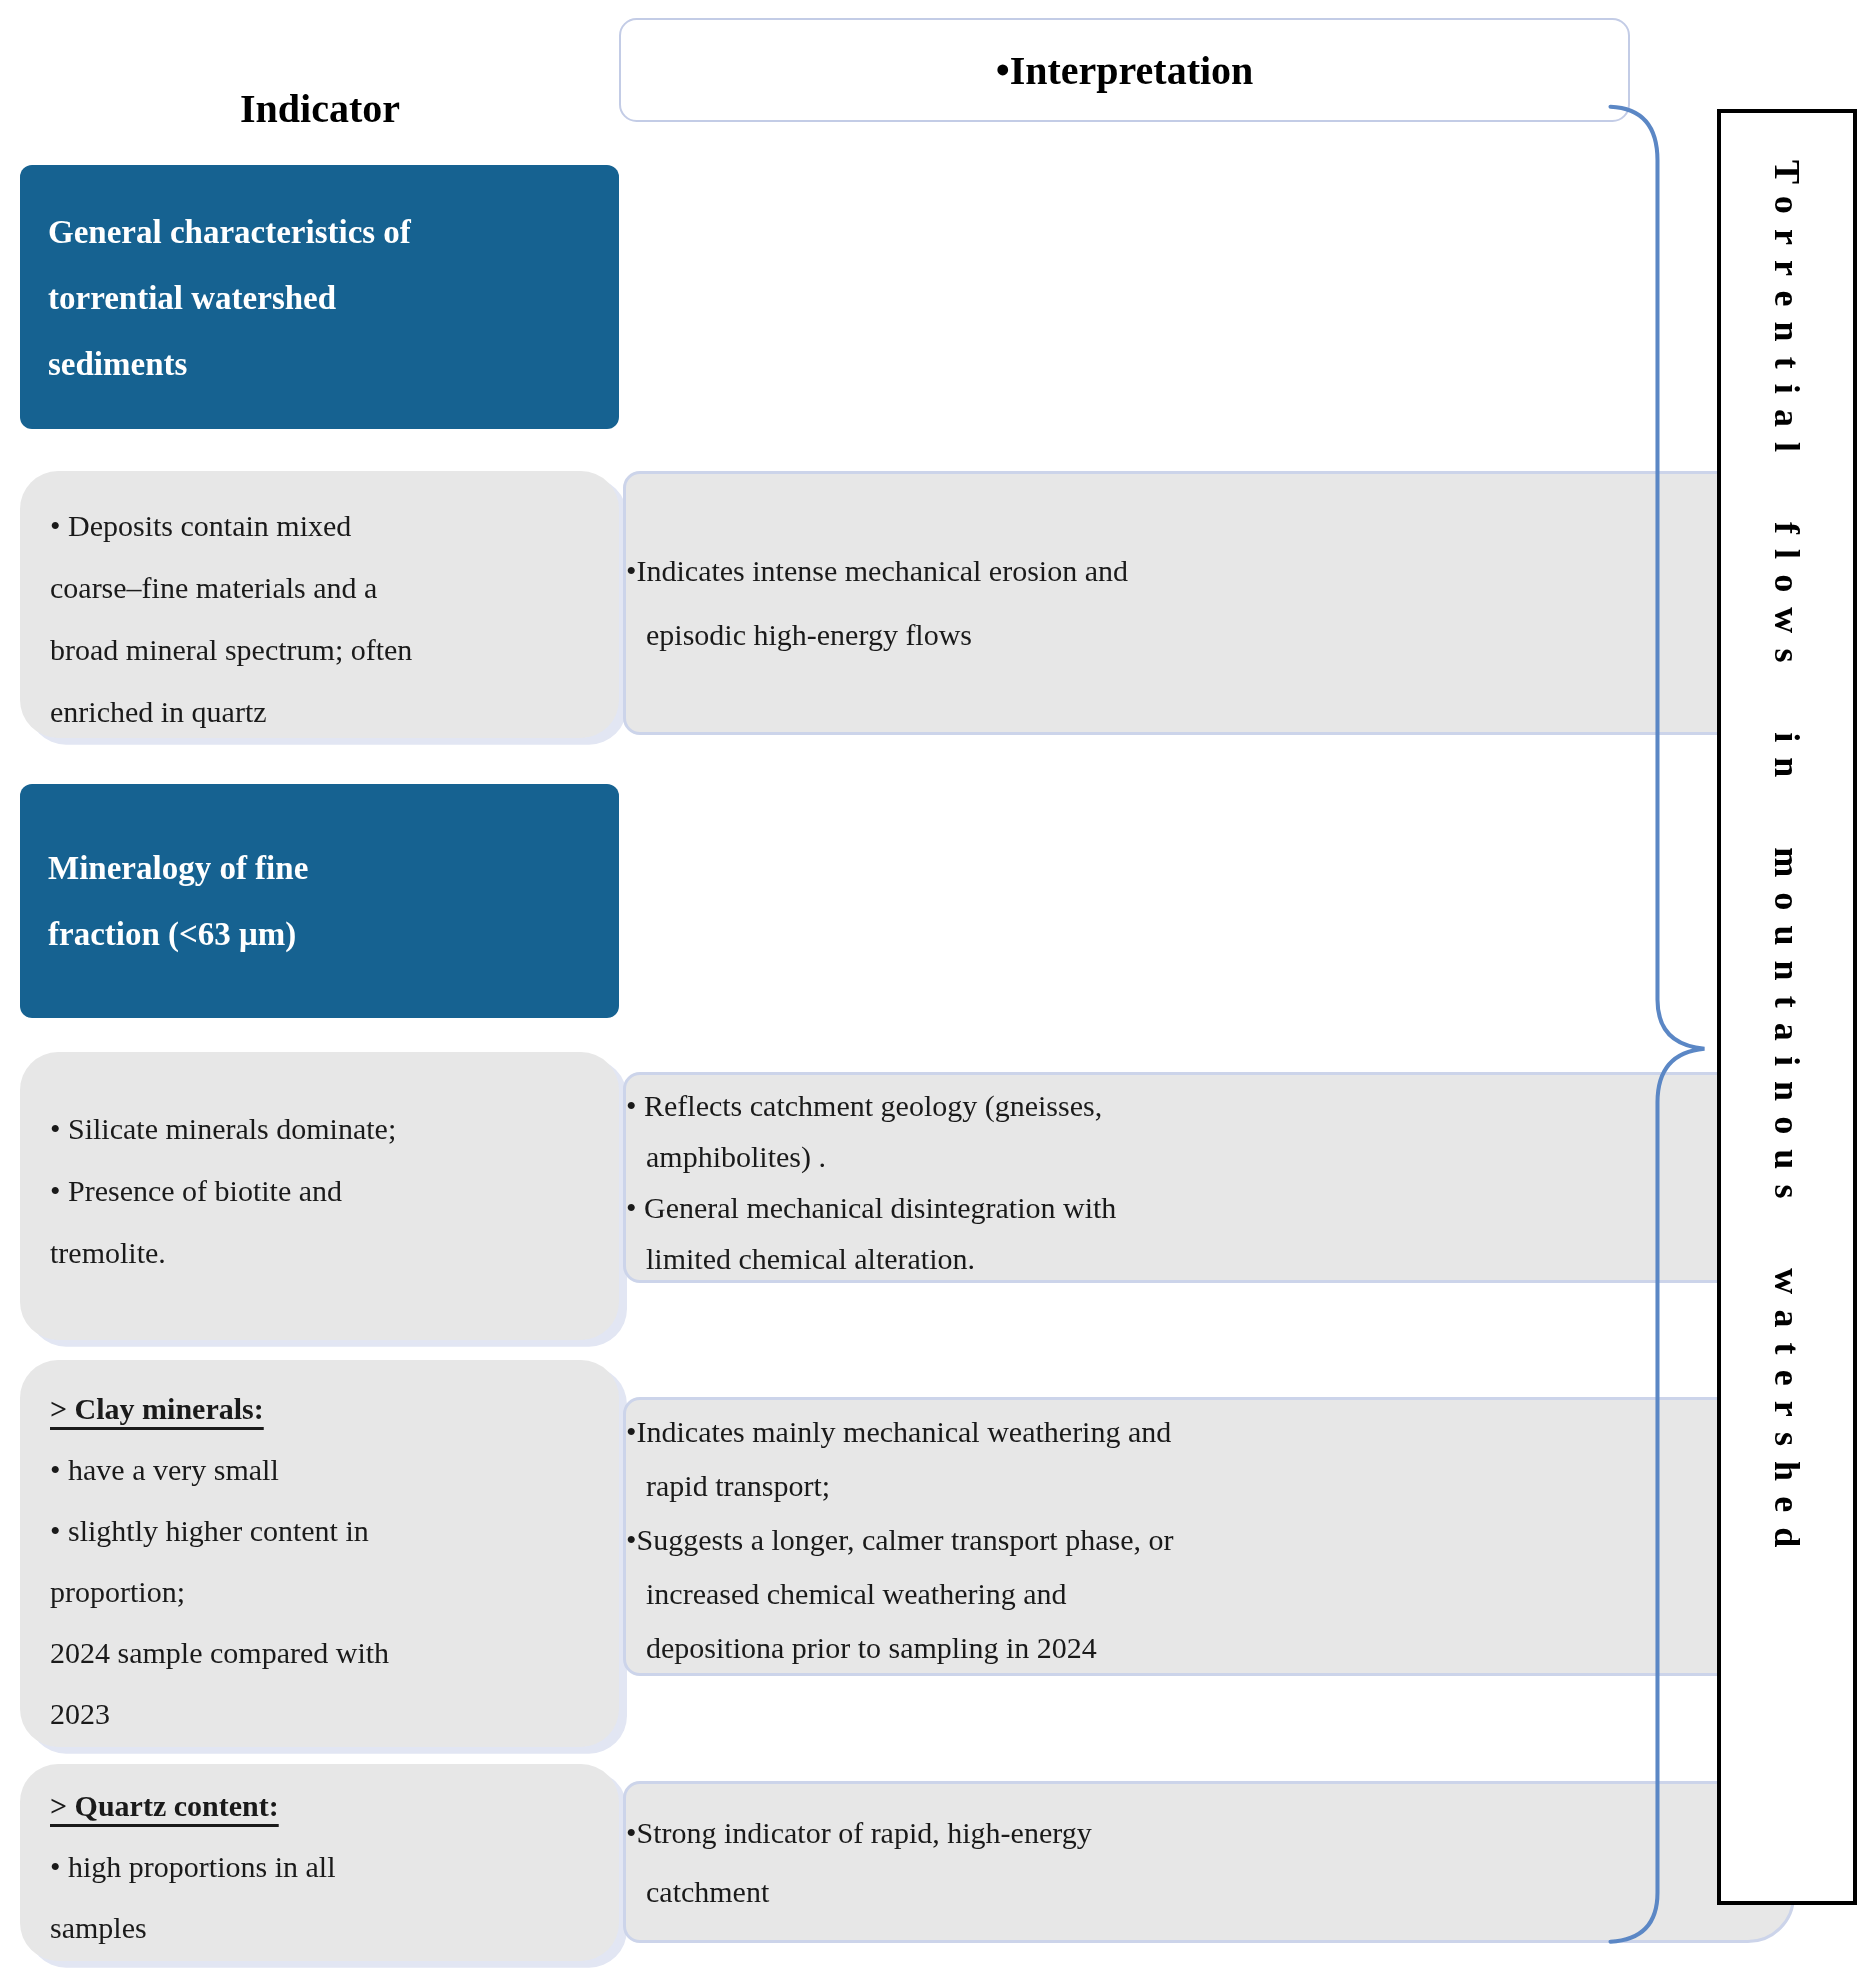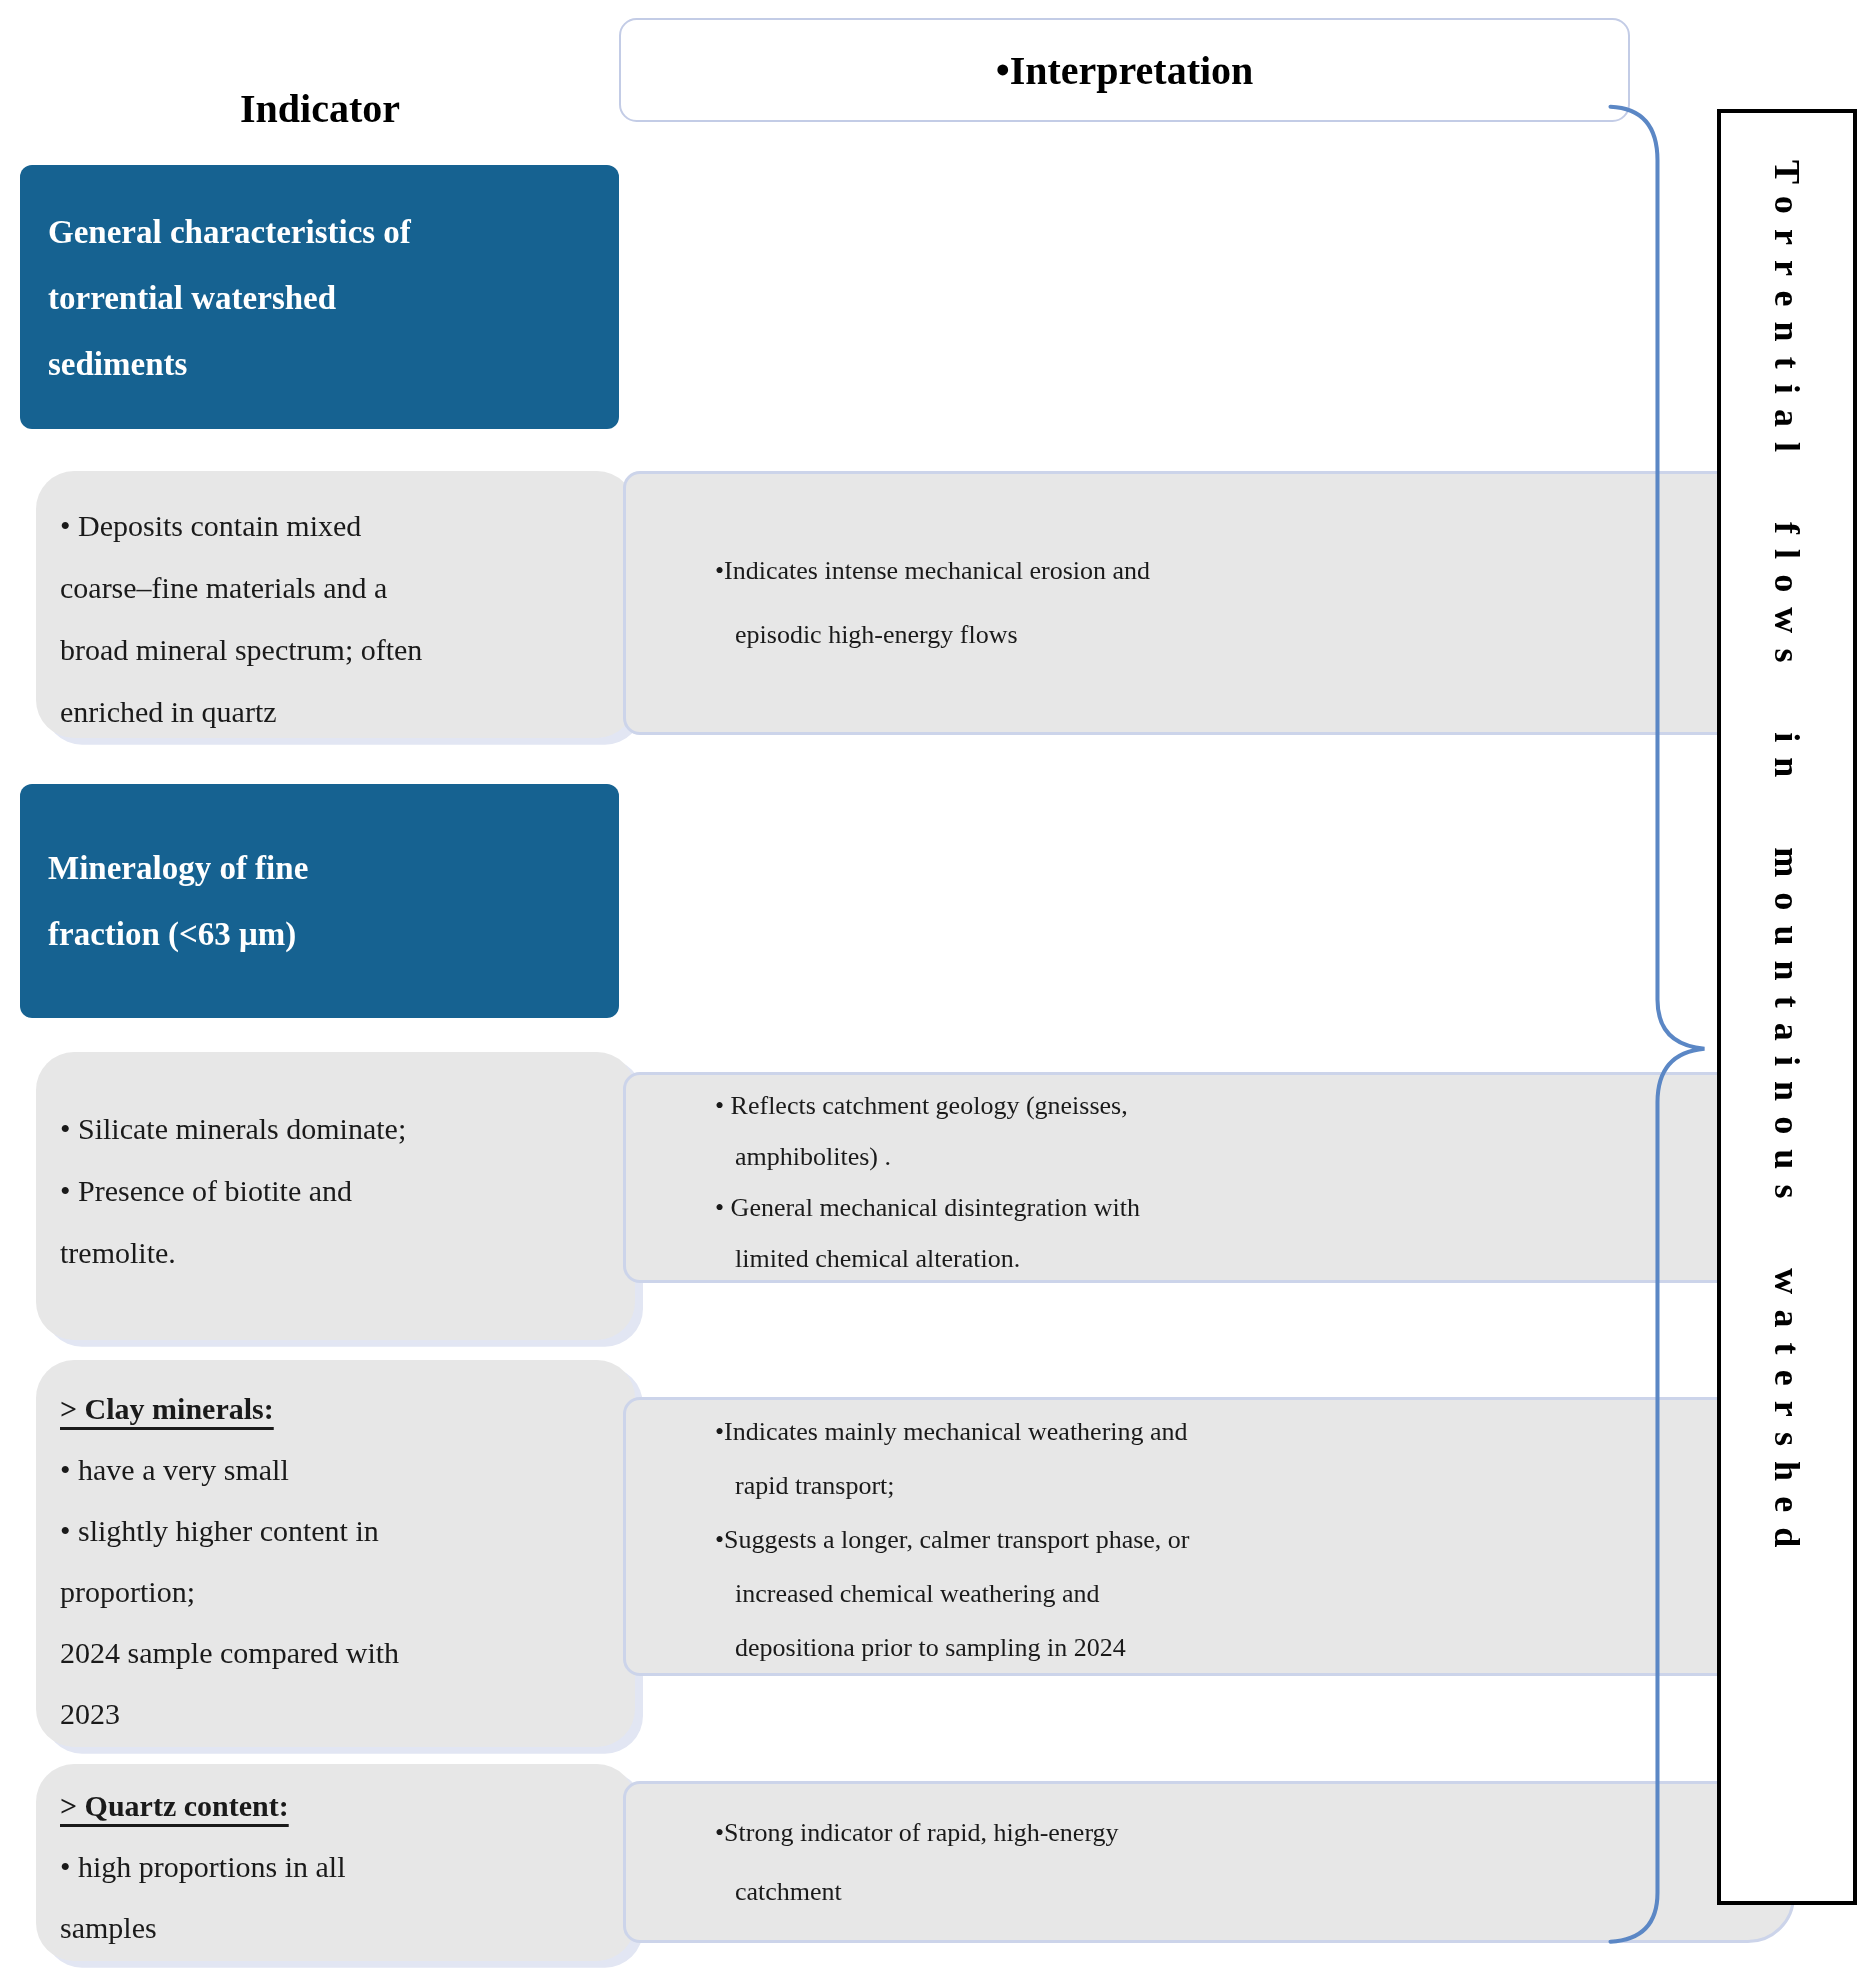--- a/index.html
+++ b/index.html
@@ -45,35 +45,34 @@
     padding: 34px 17px 0 28px;
   }
   .blue-box-1 { top: 165px; height: 264px; }
   .blue-box-2 { top: 784px; height: 234px; padding-top: 51px; }
   .gray-left {
     left: 20px; width: 599px;
     background: var(--gray_box);
     border-radius: 38px;
     font-size: 30px;
     line-height: 62px;
-    padding: 20px 17px 0 24px;
+    padding: 20px 17px 0 30px;
     box-shadow: 8px 6.7px 0 var(--shadow_tint);
-    margin-left: 16px;
   }
   .gray-left-1 { top: 471px; height: 267px; padding-top: 24px; }
   .gray-left-2 { top: 1052px; height: 288px; padding-top: 46px; }
   .gray-left-3 { top: 1360px; height: 387px; padding-top: 17.5px; line-height: 61px; }
   .gray-left-4 { top: 1764px; height: 197px; padding-top: 10.8px; line-height: 61px; }
   .gray-right {
     left: 623px; width: 1172px;
     background: var(--gray_box);
     border: 3.4px solid var(--interp_border);
     border-radius: 17px 47px 47px 17px;
-    font-size: 26px;
-    padding-left: 89px; padding-right: 27px;
+    font-size: 30px;
+    padding-right: 27px;
   }
   .gray-right-1 { top: 471px;  height: 264px; line-height: 64px;
                   display: flex; flex-direction: column; justify-content: center; }
   .gray-right-2 { top: 1072px; height: 211px; line-height: 51px; padding-top: 5.4px; }
   .gray-right-3 { top: 1397px; height: 279px; line-height: 54px; padding-top: 5.4px; }
   .gray-right-4 { top: 1781px; height: 162px; line-height: 59px;
                   display: flex; flex-direction: column; justify-content: center; }
   .cont { padding-left: 20px; }
   .uhead {
     font-weight: bold;

